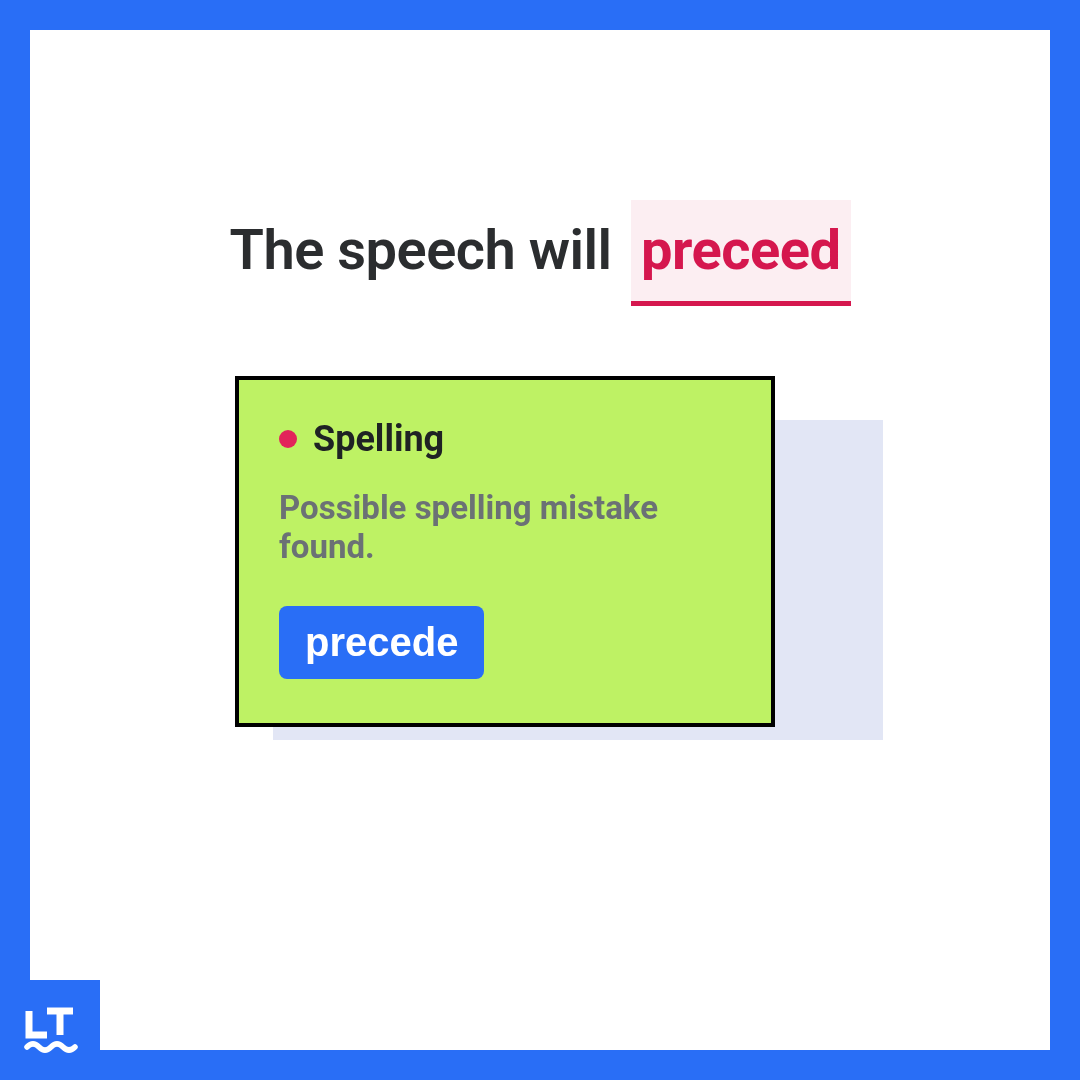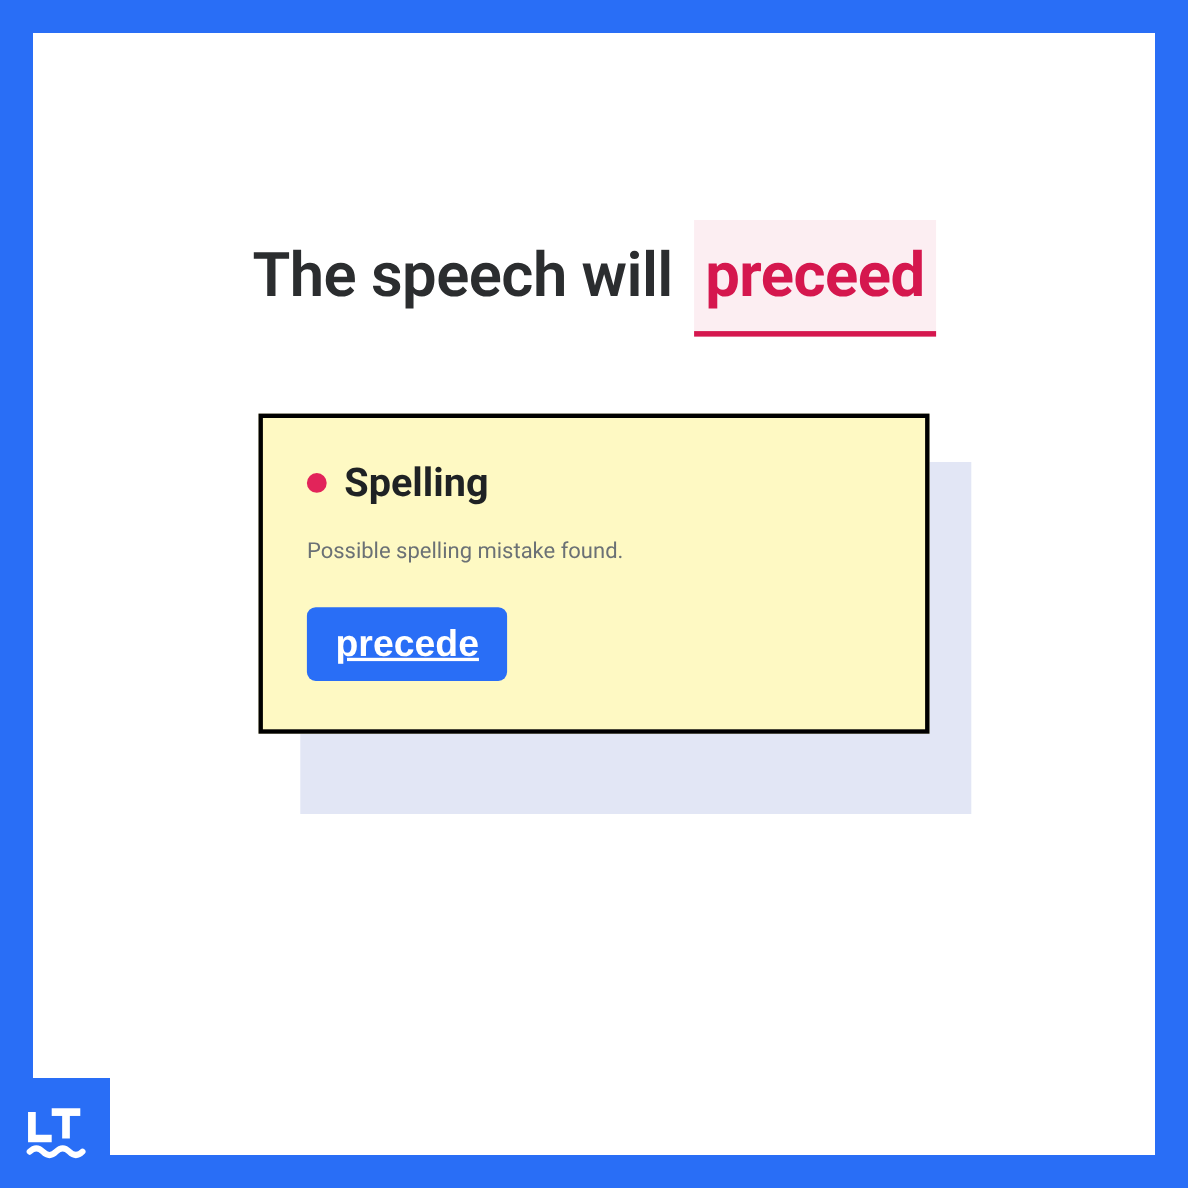--- a/index.html
+++ b/index.html
@@ -51,58 +51,58 @@
     .shadow-box {
       position: absolute;
       top: 44px;
       left: 38px;
       width: 610px;
       height: 320px;
       background: #e2e6f5;
     }
     .card {
       position: relative;
-      background: #fef9c3;
+      background: #bef264;
       border: 4px solid #000000;
       padding: 38px 40px 44px;
-      width: 610px;
+      width: 540px;
     }
     .card-header {
       display: flex;
       align-items: center;
       gap: 16px;
       margin-bottom: 28px;
     }
     .dot {
       width: 18px;
       height: 18px;
       border-radius: 50%;
       background: #e2245a;
     }
     .card-title {
       font-size: 36px;
       font-weight: 700;
       color: #1f2224;
     }
     .card-desc {
-      font-size: 20px;
+      font-size: 33px;
       color: #6b7175;
       margin-bottom: 40px;
+      font-weight: bold;
     }
     .suggestion {
       display: inline-block;
       background: #296ef6;
       color: #ffffff;
-      font-size: 34px;
+      font-size: 40px;
       font-weight: 700;
       padding: 14px 26px;
       border-radius: 8px;
       border: none;
       cursor: pointer;
-      text-decoration: underline;
     }
     .logo-box {
       position: absolute;
       left: 0;
       bottom: 0;
       width: 100px;
       height: 100px;
       background: #296ef6;
       display: flex;
       align-items: center;

